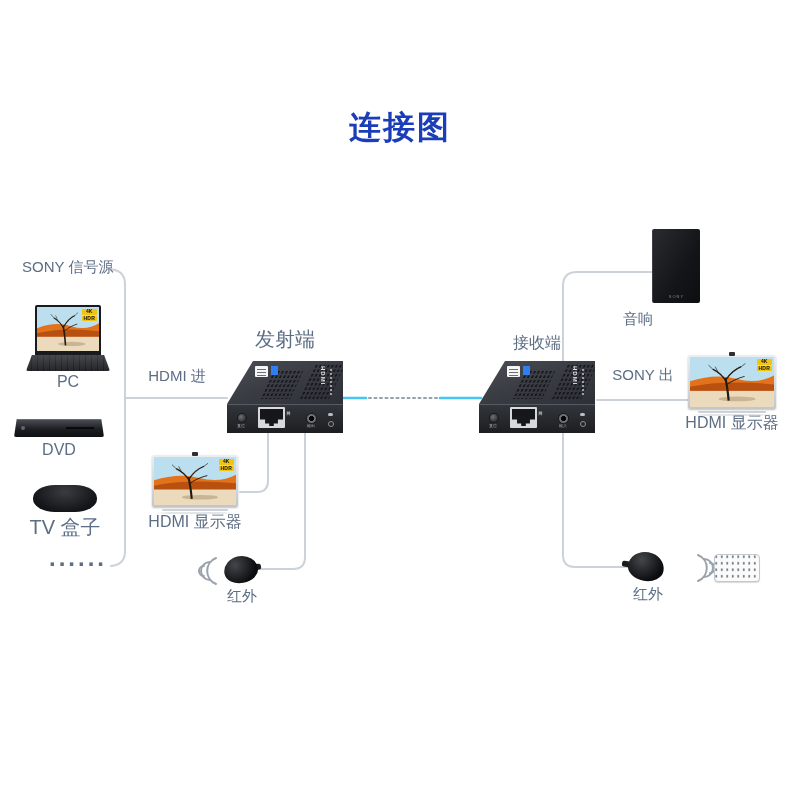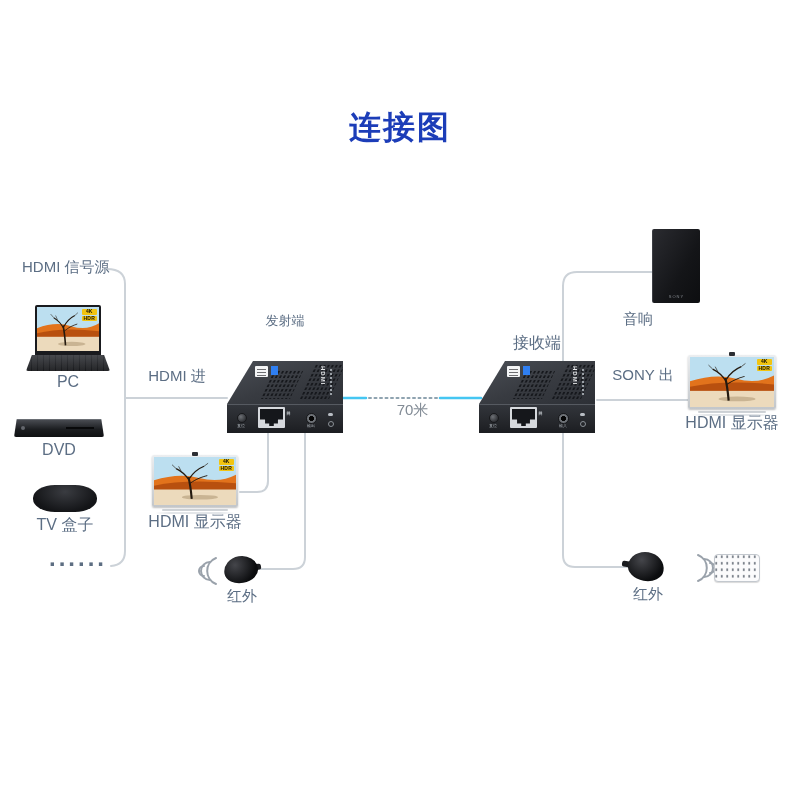--- a/index.html
+++ b/index.html
@@ -108,21 +108,21 @@
     </g>
     <g fill="none" stroke-linecap="round">
       <path d="M341 398 H366" stroke="#45c6f2" stroke-width="2.5"></path>
       <path d="M369 398 H437" stroke="#8fa3b0" stroke-width="2" stroke-dasharray="2 3.5"></path>
       <path d="M440 398 H481" stroke="#45c6f2" stroke-width="2.5"></path>
     </g>
   </svg>
 
   <div class="title">连接图</div>
 
-  <div class="lbl" style="left:22px;top:258px;width:100px;text-align:left;">HDMI 信号源</div>
+  <div class="lbl" style="left:22px;top:258px;width:100px;text-align:left;">SONY 信号源</div>
 
   <div class="laptop">
     <div class="lap-screen">
       <div class="screen" style="width:62px;height:44px;">
         <svg width="62" height="44" viewBox="0 0 100 62" preserveAspectRatio="none">
           <rect width="100" height="62" fill="#bcdff0"></rect>
           <path d="M0 30 Q30 20 55 27 T100 23 V45 H0 Z" fill="#e2731c"></path>
           <path d="M0 37 Q40 28 100 34 V46 H0 Z" fill="#b8500f"></path>
           <rect y="42" width="100" height="20" fill="#ecdabc"></rect>
           <ellipse cx="56" cy="52" rx="22" ry="3" fill="#c9b493"></ellipse>
@@ -144,28 +144,28 @@
   </div>
   <div class="lbl" style="left:26px;top:373px;width:84px;font-size:16px;">PC</div>
 
   <div class="dvd">
     <div class="dvd-tray"></div>
     <div class="dvd-knob"></div>
   </div>
   <div class="lbl" style="left:14px;top:441px;width:90px;font-size:16px;">DVD</div>
 
   <div class="tvbox"></div>
-  <div class="lbl" style="left:14px;top:516px;width:102px;font-size:16px;">TV 盒子</div>
+  <div class="lbl" style="left:14px;top:516px;width:102px;font-size:20px;">TV 盒子</div>
 
   <div class="dots">......</div>
 
   <div class="lbl" style="left:126px;top:367px;width:102px;">HDMI 进</div>
   <div class="lbl" style="left:597px;top:366px;width:92px;">SONY 出</div>
 
-  <div class="lbl" style="left:227px;top:314px;width:116px;font-size:13px;">发射端</div>
+  <div class="lbl" style="left:227px;top:328px;width:116px;font-size:20px;">发射端</div>
   <div class="ext" style="left:227px;top:355px;">
     <div class="ext-top">
       <div class="vent" style="left:33px;top:15px;width:30px;height:29px;"></div>
       <div class="vent" style="left:72px;top:9px;width:30px;height:35px;"></div>
       <div class="sticker"></div>
       <div class="bluestripe"></div>
       <div class="brand">HDMI</div>
       <div class="brandbar"></div>
     </div>
     <div class="ext-front">
@@ -199,21 +199,20 @@
           <div class="rj45-in"></div>
         </div>
       <div class="vtext">网口</div>
       <div class="jack"></div>
       <div class="portlbl" style="left:74px;top:19px;">输入</div>
       <div class="led"></div>
       <div class="pwr"></div>
     </div>
   </div>
 
-  <div class="meters">70米</div>
 
   <div class="speaker">
     <div class="speaker-brand">SONY</div>
   </div>
   <div class="lbl" style="left:603px;top:310px;width:70px;">音响</div>
 
   <div class="tv" style="left:152px;top:455px;">
     <div class="tv-frame" style="width:82px;">
       <div class="tv-cam"></div>
       <div class="screen" style="width:82px;height:48px;">

